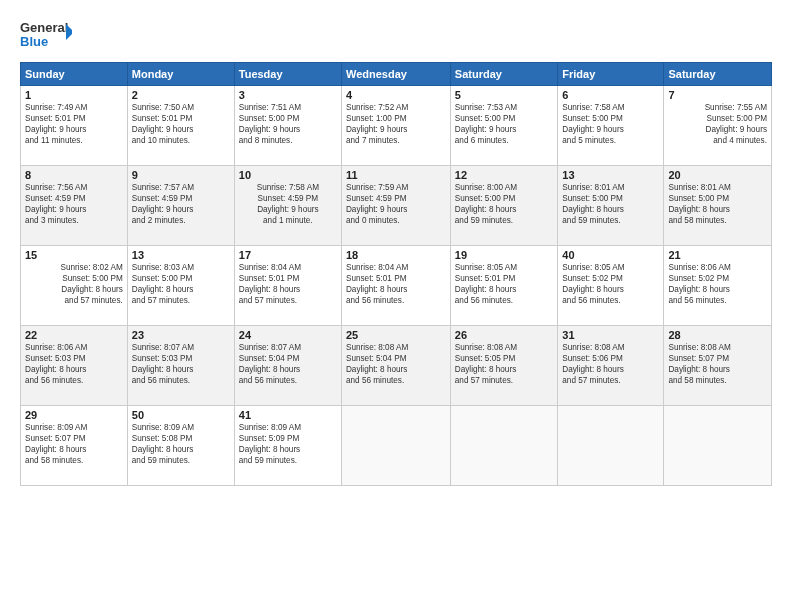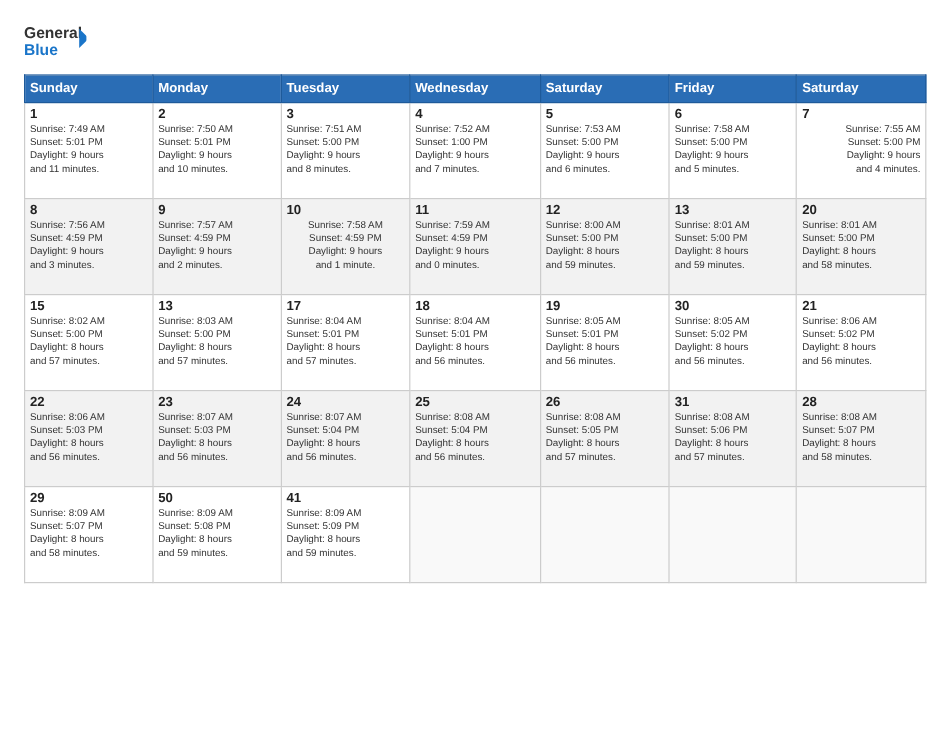--- a/index.html
+++ b/index.html
@@ -209,21 +209,21 @@
             <span class="day-number">20</span>
             <div class="day-info" style="white-space: pre-line;">Sunrise: 8:01 AM
 Sunset: 5:00 PM
 Daylight: 8 hours
 and 58 minutes.</div>
           </td>
         </tr>
         <tr>
           <td>
             <span class="day-number">15</span>
-            <div class="day-info" style="white-space: pre-line;">Sunrise: 8:02 AM
+            <div class="day-info" style="white-space: pre-line; text-align: right;">Sunrise: 8:02 AM
 Sunset: 5:00 PM
 Daylight: 8 hours
 and 57 minutes.</div>
           </td>
           <td>
             <span class="day-number">13</span>
             <div class="day-info" style="white-space: pre-line;">Sunrise: 8:03 AM
 Sunset: 5:00 PM
 Daylight: 8 hours
 and 57 minutes.</div>
@@ -243,21 +243,21 @@
 and 56 minutes.</div>
           </td>
           <td>
             <span class="day-number">19</span>
             <div class="day-info" style="white-space: pre-line;">Sunrise: 8:05 AM
 Sunset: 5:01 PM
 Daylight: 8 hours
 and 56 minutes.</div>
           </td>
           <td>
-            <span class="day-number">30</span>
+            <span class="day-number">40</span>
             <div class="day-info" style="white-space: pre-line;">Sunrise: 8:05 AM
 Sunset: 5:02 PM
 Daylight: 8 hours
 and 56 minutes.</div>
           </td>
           <td>
             <span class="day-number">21</span>
             <div class="day-info" style="white-space: pre-line;">Sunrise: 8:06 AM
 Sunset: 5:02 PM
 Daylight: 8 hours

